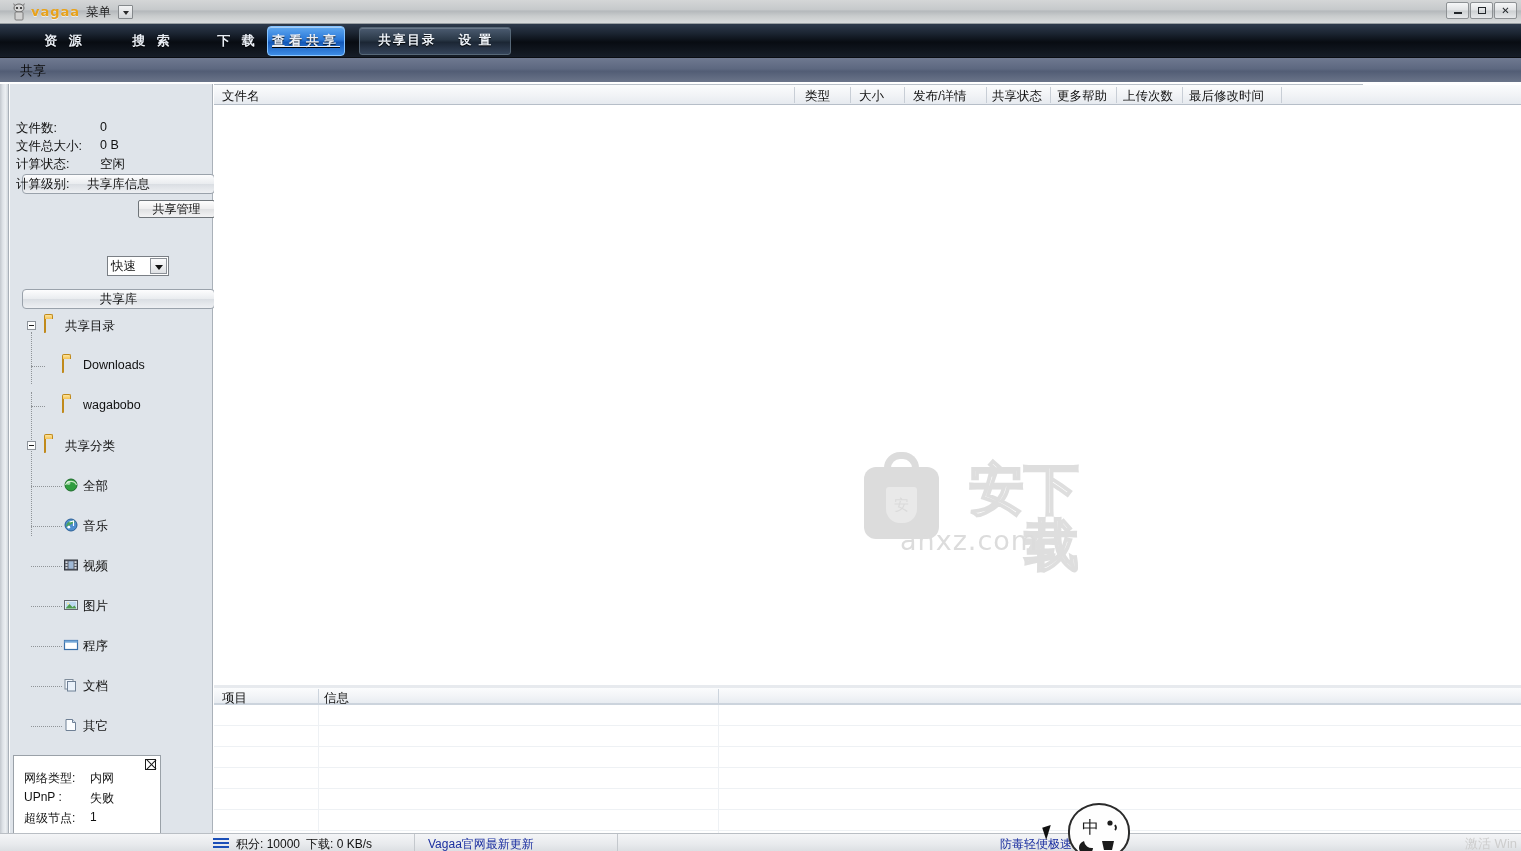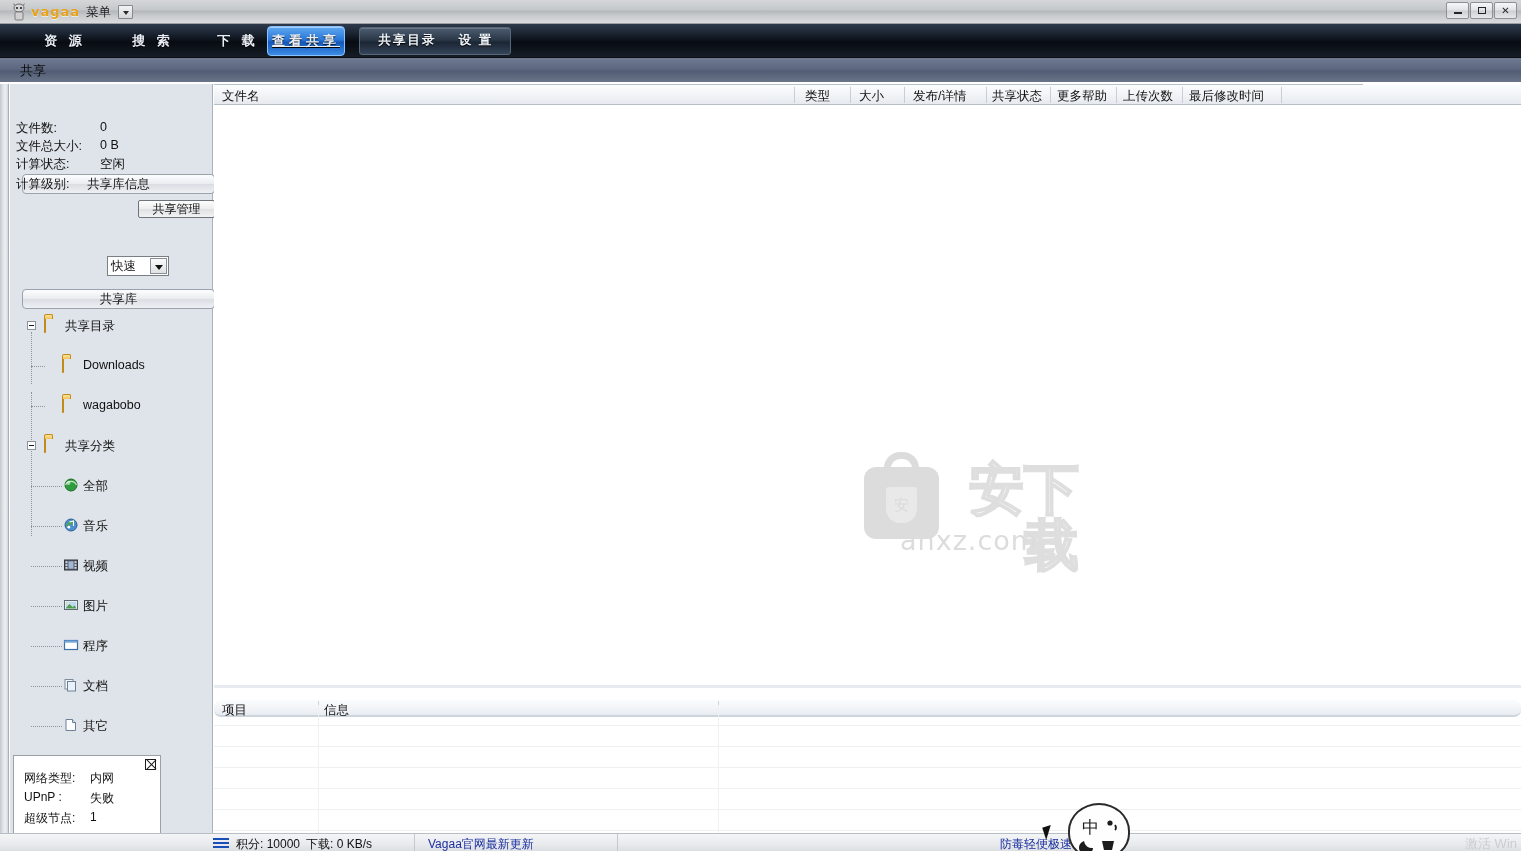--- a/index.html
+++ b/index.html
@@ -260,24 +260,23 @@
     position: absolute; left: 214px; top: 685px; width: 1307px; height: 3px;
     background: #e7eaee;
   }
 
   
   .botlist {
     position: absolute; left: 214px; top: 688px; width: 1307px; height: 145px;
     background: #ffffff;
   }
   .bhdr {
-    position: absolute; left: 0; top: 12px; width: 1307px; height: 17px;
+    position: absolute; left: 0; top: 0; width: 1307px; height: 17px;
     background: linear-gradient(to bottom, #fbfcfd 0%, #f2f4f7 55%, #e8ecf1 100%);
     border-bottom: 2px solid #ccd4dd;
-    border-radius: 7px;
   }
   .bhdr .col { position: absolute; top: 2px; font-size: 12.5px; color: #111; }
   .bhdr .sep { position: absolute; top: 1px; width: 1px; height: 15px; background: #ccd4dd; }
   .brow {
     position: absolute; left: 0; width: 1307px; height: 21px;
     border-bottom: 1px solid #eef1f4;
   }
   .bvline { position: absolute; top: 17px; width: 1px; height: 128px; background: #eef1f4; }
 
   

